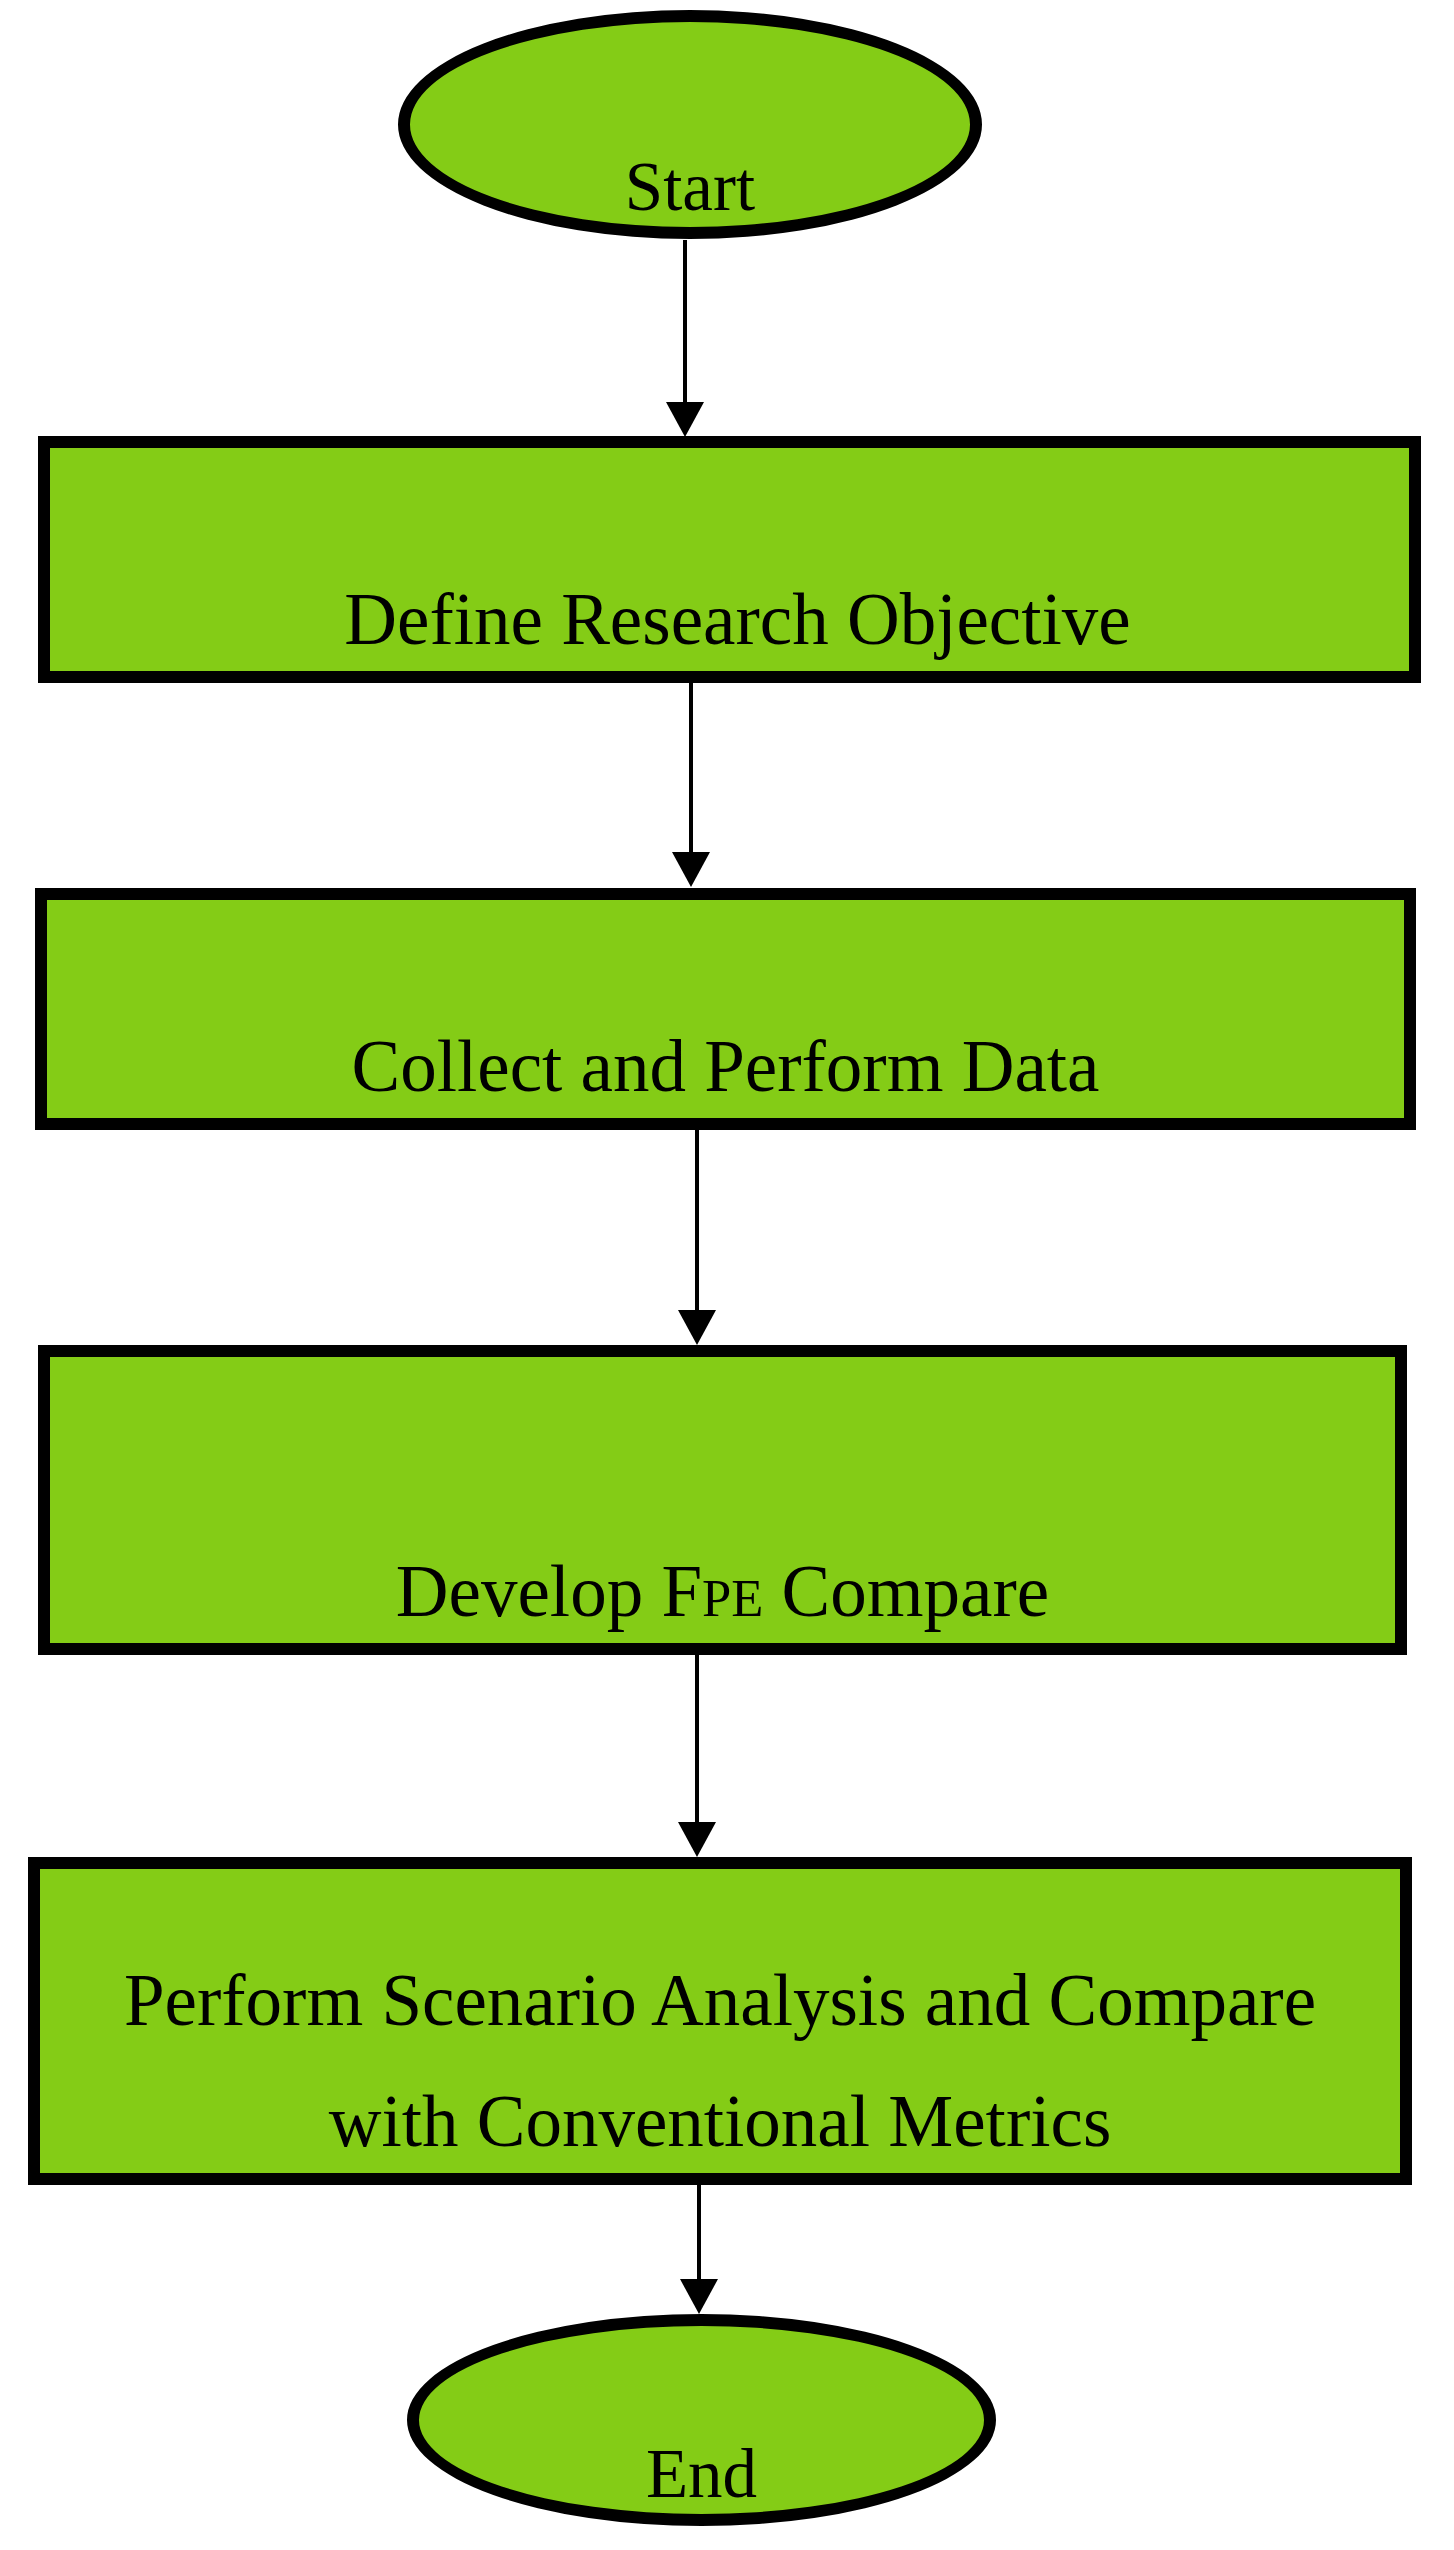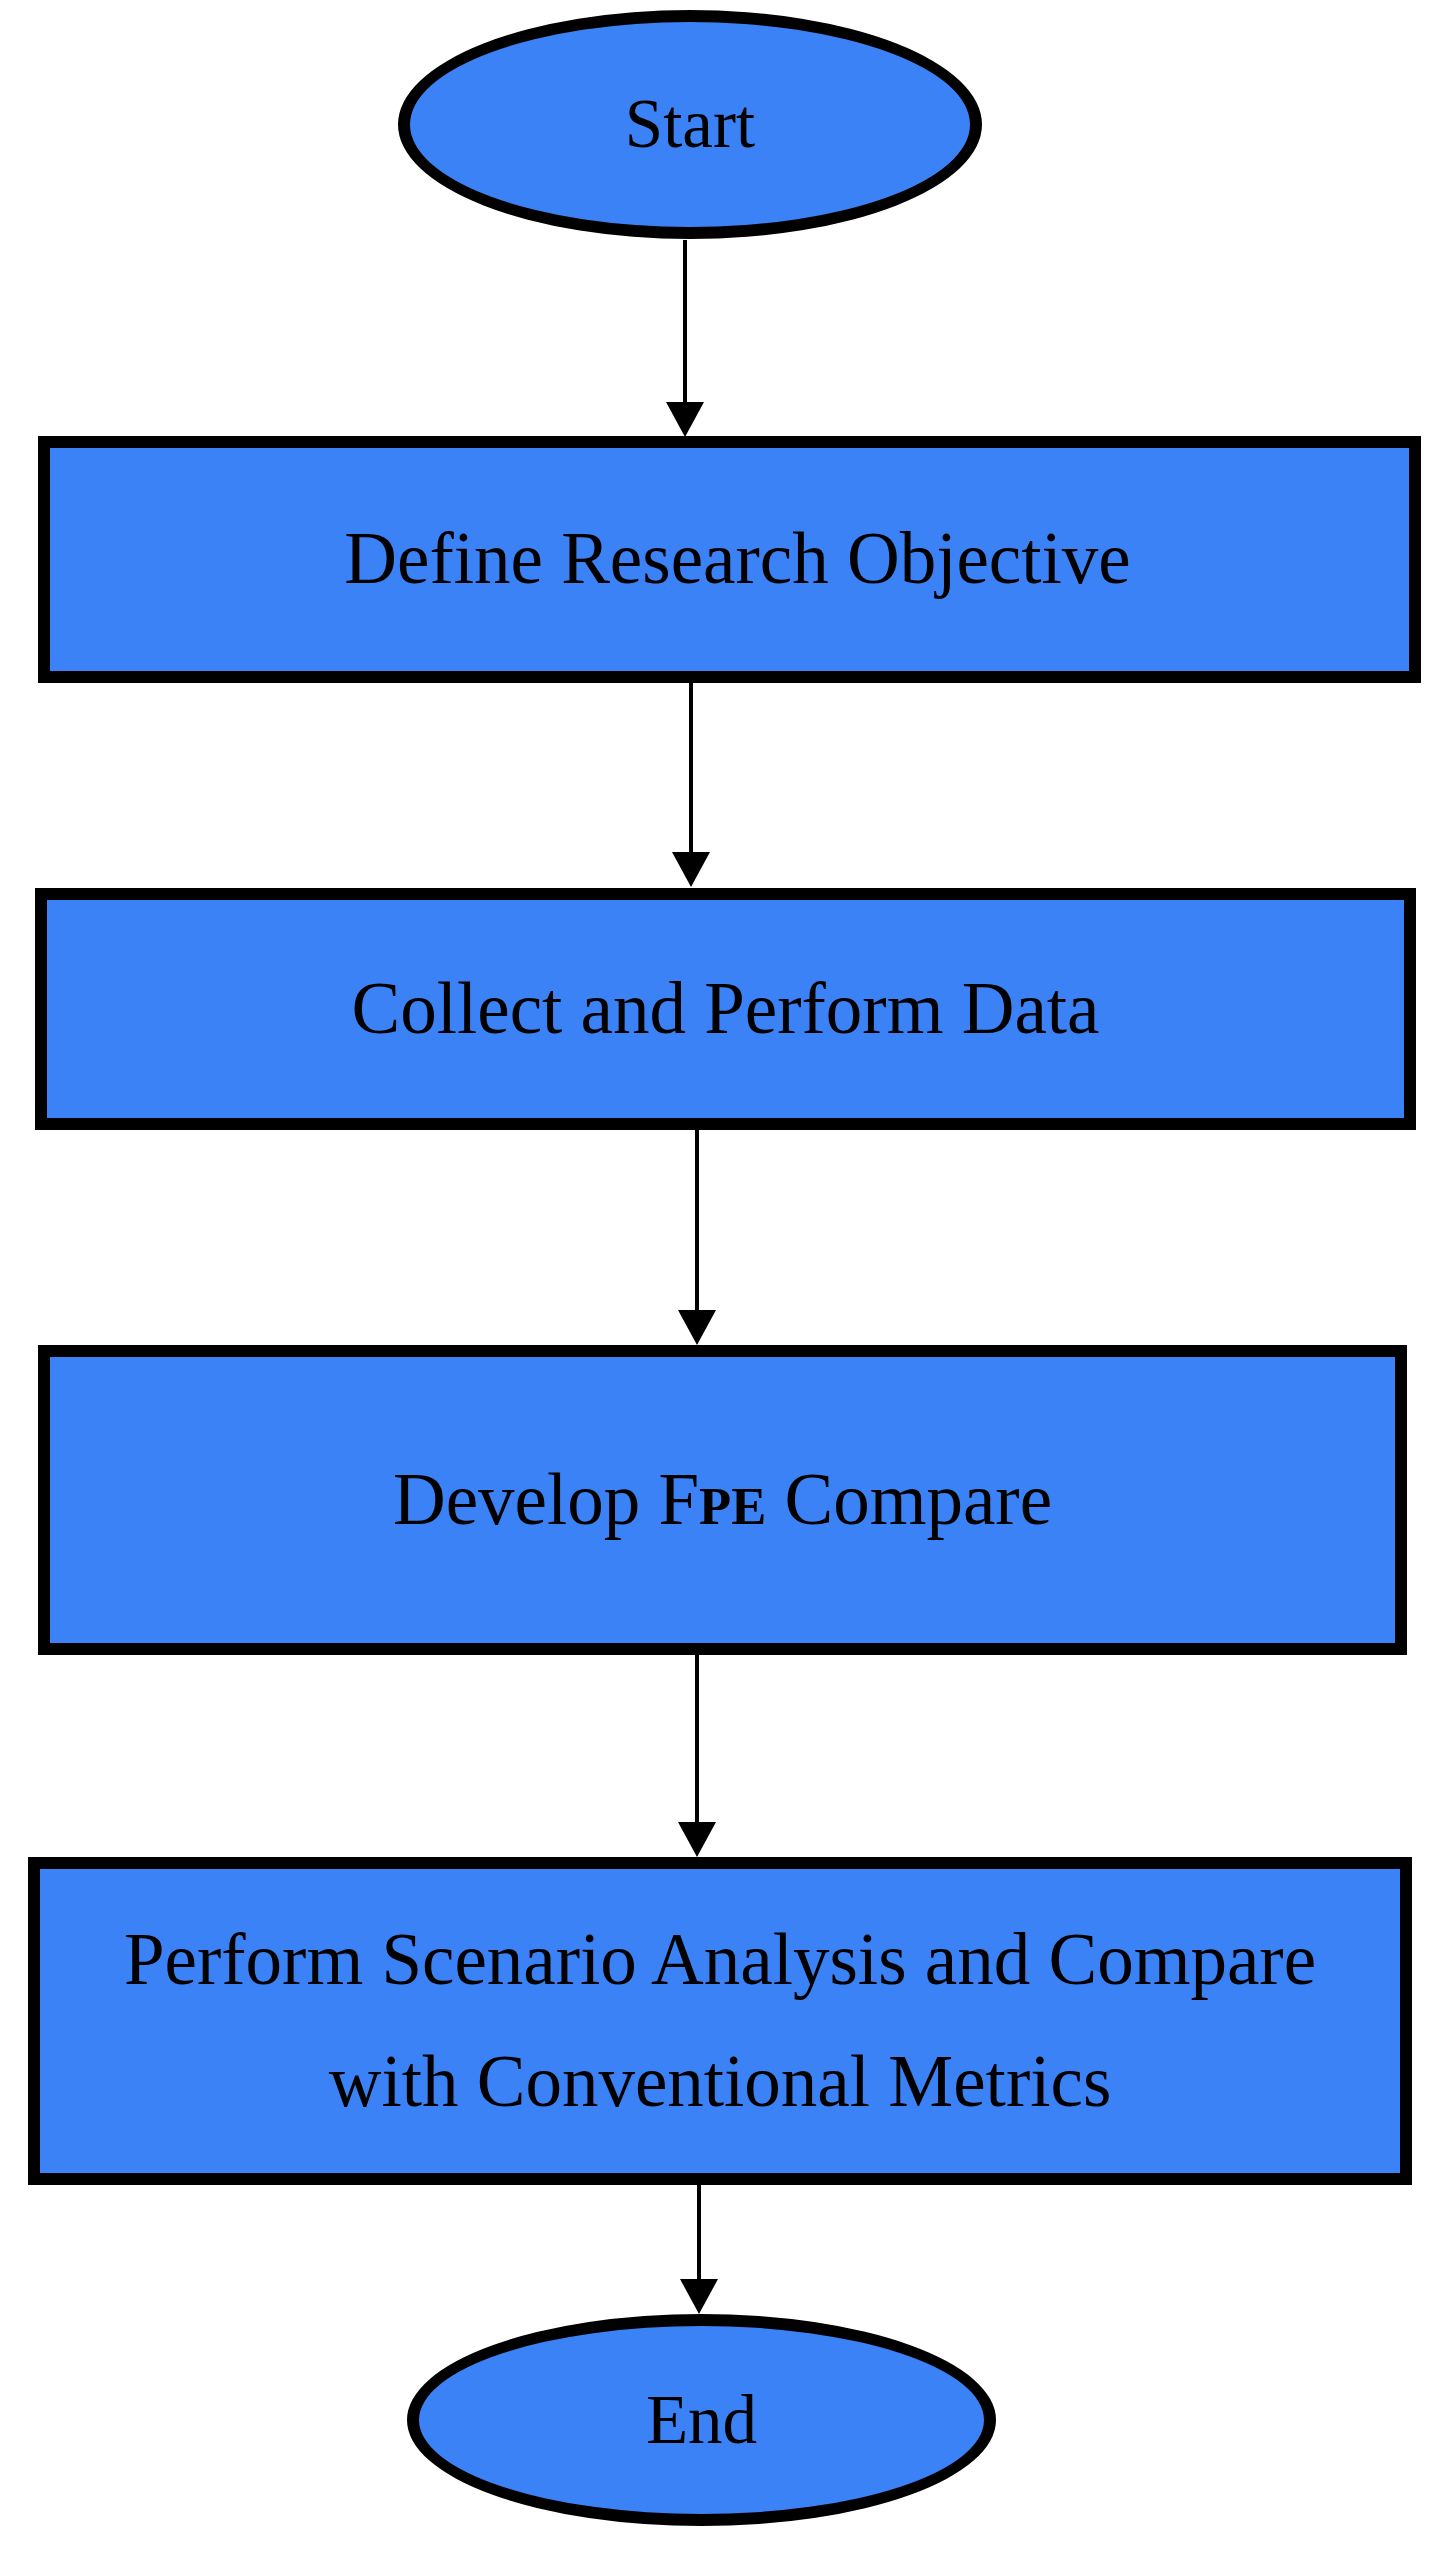--- a/index.html
+++ b/index.html
@@ -11,25 +11,25 @@
     position: relative;
     width: 1455px;
     height: 2550px;
     background: #ffffff;
     color: #000000;
     font-family: "Liberation Serif", serif;
     overflow: hidden;
   }
   .node {
     position: absolute;
-    background: #3b82f6;
+    background: #84cc16;
     display: flex;
     flex-direction: column;
     align-items: center;
-    justify-content: center;
+    justify-content: flex-end;
     text-align: center;
     box-sizing: border-box;
   }
   .terminator {
     border: 12.3px solid #000000;
     border-radius: 50%;
     font-size: 69px;
   }
   .process {
     border: 12.3px solid #000000;
@@ -37,21 +37,20 @@
     line-height: 1.4;
   }
   .label {
     white-space: nowrap;
   }
   .multiline .label {
     white-space: normal;
   }
   .sub-label {
     font-size: 0.72em;
-    font-weight: bold;
   }
   .connector {
     position: absolute;
     width: 38px;
   }
   .connector .shaft {
     position: absolute;
     left: 50%;
     top: 0;
     bottom: 32px;

